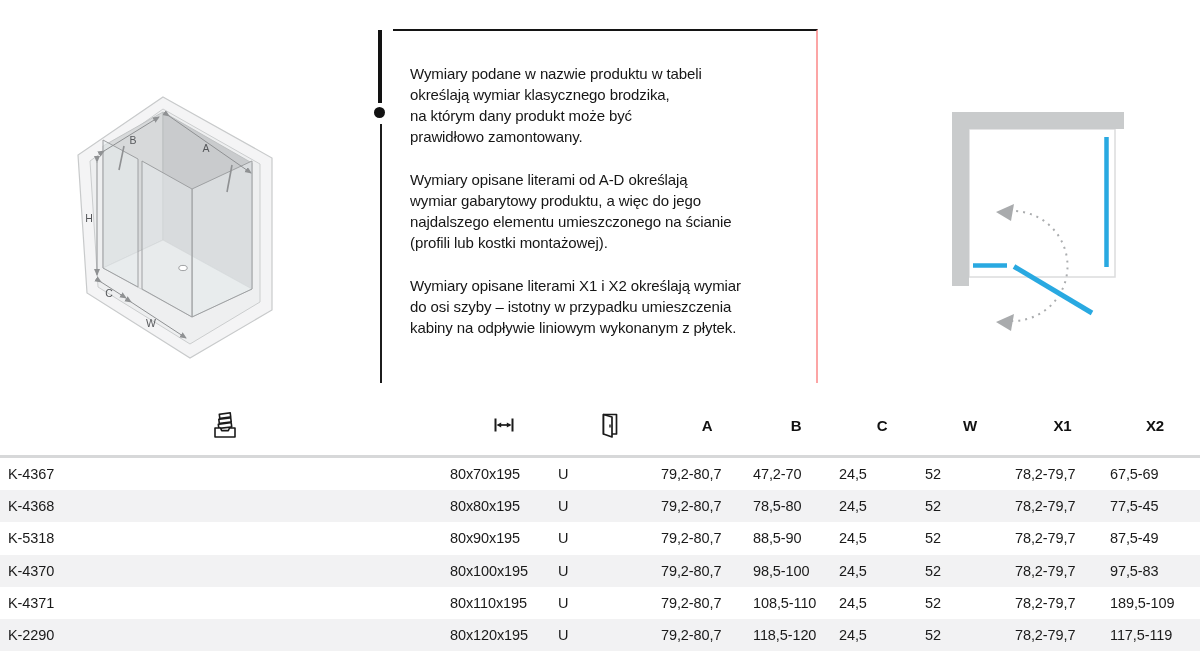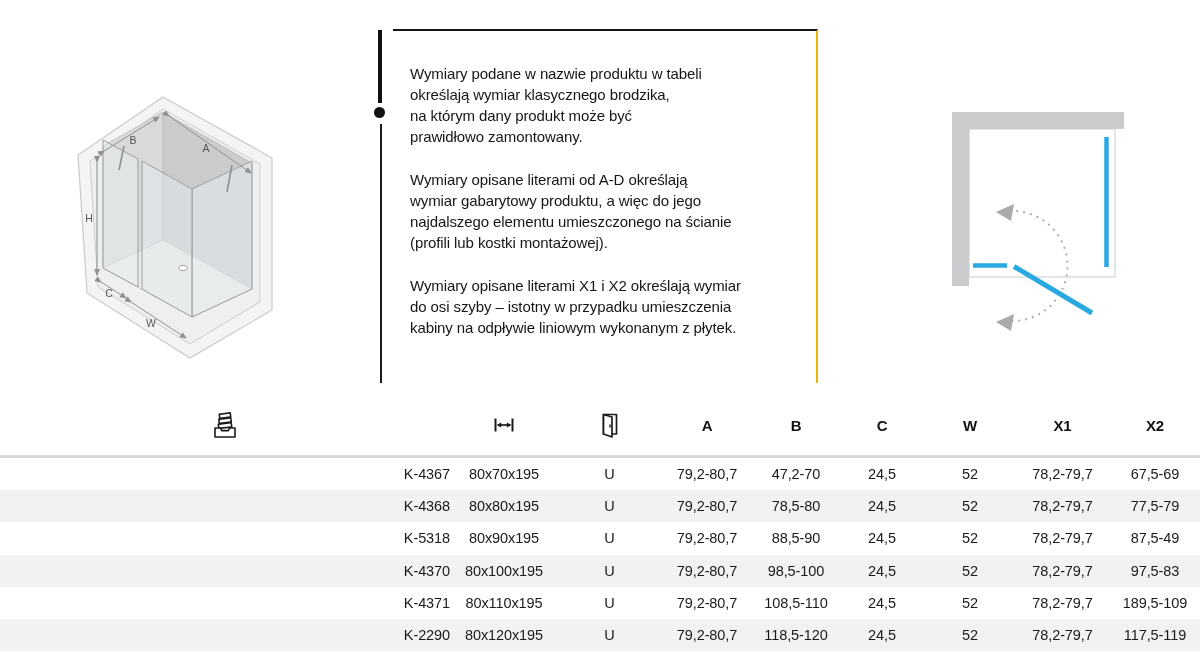--- a/index.html
+++ b/index.html
@@ -8,44 +8,44 @@
     background:#ffffff;
     font-family:"Liberation Sans","DejaVu Sans",sans-serif;
     color:#1a1a1a;
   }
   
   .nl-thick{position:absolute;left:378px;top:30px;width:4px;height:73px;background:#121212;}
   .nl-dot{position:absolute;left:374px;top:107px;width:11px;height:11px;border-radius:50%;background:#121212;}
   .nl-thin{position:absolute;left:380px;top:124px;width:2px;height:259px;background:#1c1c1c;}
   .note-box{
     position:absolute;left:393px;top:29px;width:425px;height:354px;
-    border-top:2px solid #141414;border-right:2px solid #eab308;
+    border-top:2px solid #141414;border-right:2px solid #fca5a5;
     box-sizing:border-box;padding:32px 10px 0 17px;
   }
   .para{
     margin:0 0 22px 0;font-size:15px;line-height:21px;letter-spacing:-0.1px;
     white-space:pre-line;color:#161616;
   }
   
   .diagram-3d{position:absolute;left:58px;top:82px;}
   .plan-view{position:absolute;left:950px;top:105px;}
   
   .spec-table{
     position:absolute;left:0;top:395px;width:1200px;
     border-collapse:collapse;table-layout:fixed;font-size:14.5px;letter-spacing:-0.1px;
   }
   .spec-table th{
     height:60px;vertical-align:middle;text-align:center;
     font-size:15px;font-weight:bold;color:#111;
     border-bottom:3px solid #d7d8d9;padding:0;
   }
   .spec-table td{
-    height:32.2px;text-align:center;vertical-align:middle;padding:0;color:#1a1a1a;
-  }
-  .spec-table td.code{text-align:right;padding-left:8px;}
+    height:32.2px;vertical-align:middle;padding:0;color:#1a1a1a;
+  }
+  .spec-table td.code{text-align:left;padding-left:8px;}
   .spec-table tbody tr:nth-child(even){background:#f2f2f3;}
   .hicon{display:inline-block;vertical-align:middle;}
 </style>
 </head>
 <body>
 
 <svg class="diagram-3d" width="247" height="292" viewBox="58 82 247 292">
   <defs>
     <marker id="dimArrow" markerWidth="8" markerHeight="8" refX="6" refY="3" orient="auto">
       <path d="M0,0 L7,3 L0,6 Z" fill="#8f9193"></path>
@@ -187,21 +187,21 @@
       </tr>
       <tr>
         <td class="code">K-4368</td>
         <td>80x80x195</td>
         <td>U</td>
         <td>79,2-80,7</td>
         <td>78,5-80</td>
         <td>24,5</td>
         <td>52</td>
         <td>78,2-79,7</td>
-        <td>77,5-79</td>
+        <td>77,5-45</td>
       </tr>
       <tr>
         <td class="code">K-5318</td>
         <td>80x90x195</td>
         <td>U</td>
         <td>79,2-80,7</td>
         <td>88,5-90</td>
         <td>24,5</td>
         <td>52</td>
         <td>78,2-79,7</td>

